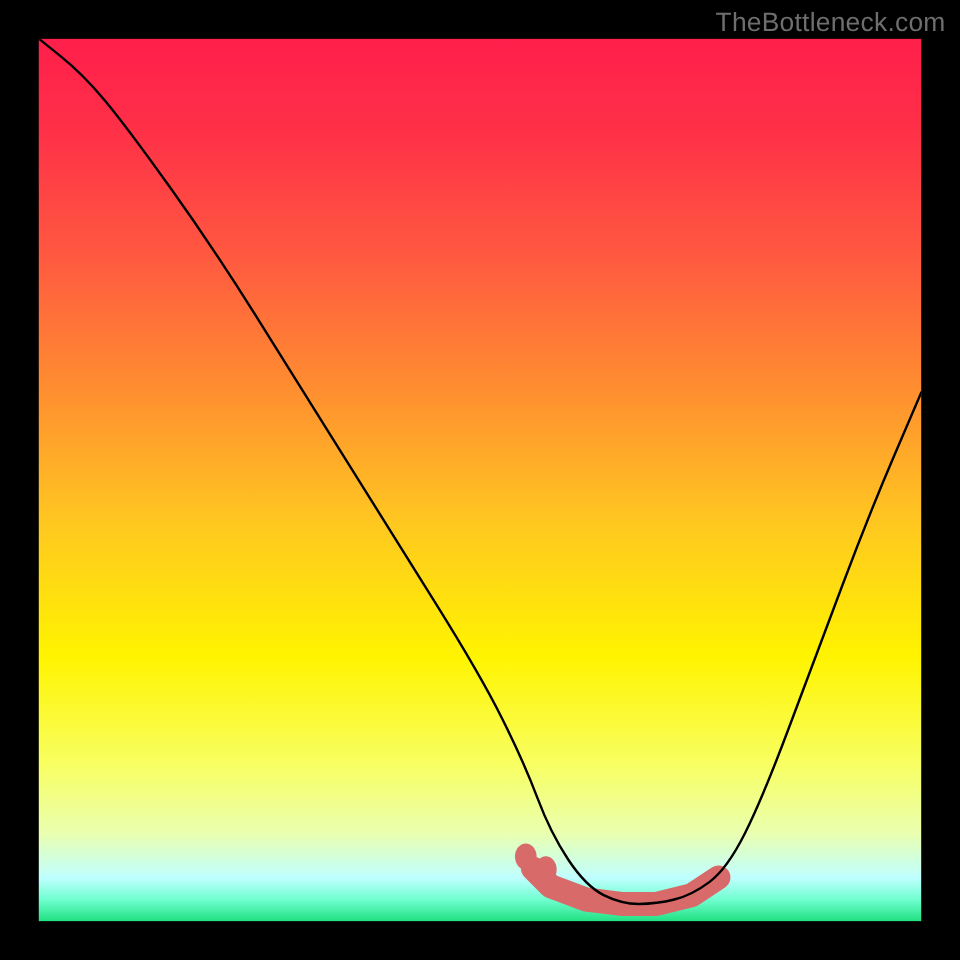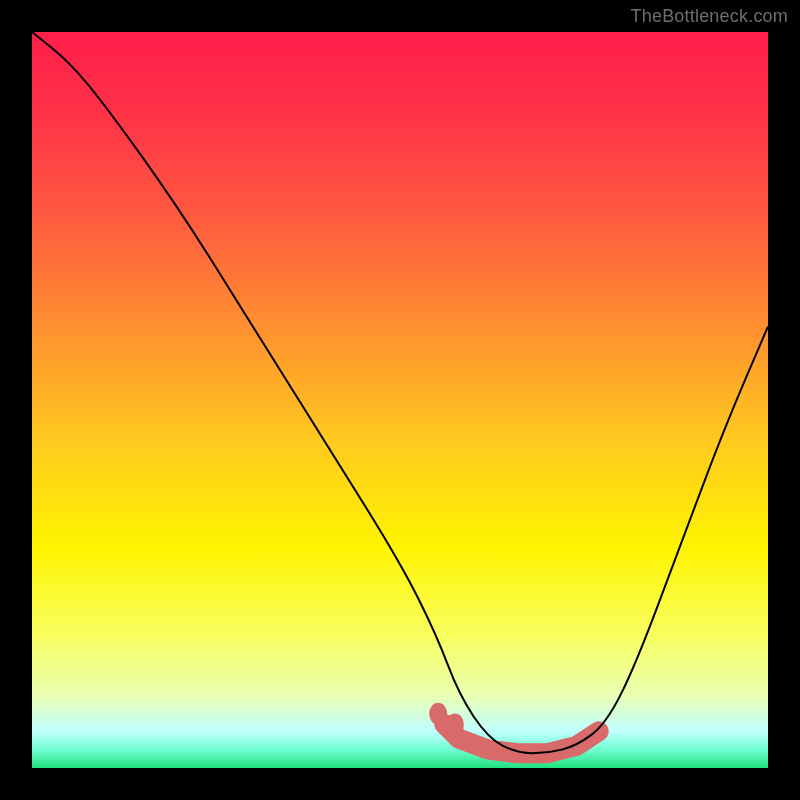--- a/index.html
+++ b/index.html
@@ -17,21 +17,21 @@
     top: 0;
     width: 800px;
     height: 800px;
     background: #000;
   }
   .watermark {
     position: absolute;
     top: 6px;
     right: 12px;
     color: #6e6e6e;
-    font-size: 18px;
+    font-size: 22px;
     font-weight: 500;
     letter-spacing: 0.2px;
     user-select: none;
   }
   .plot {
     position: absolute;
     left: 32px;
     top: 32px;
     width: 736px;
     height: 736px;

